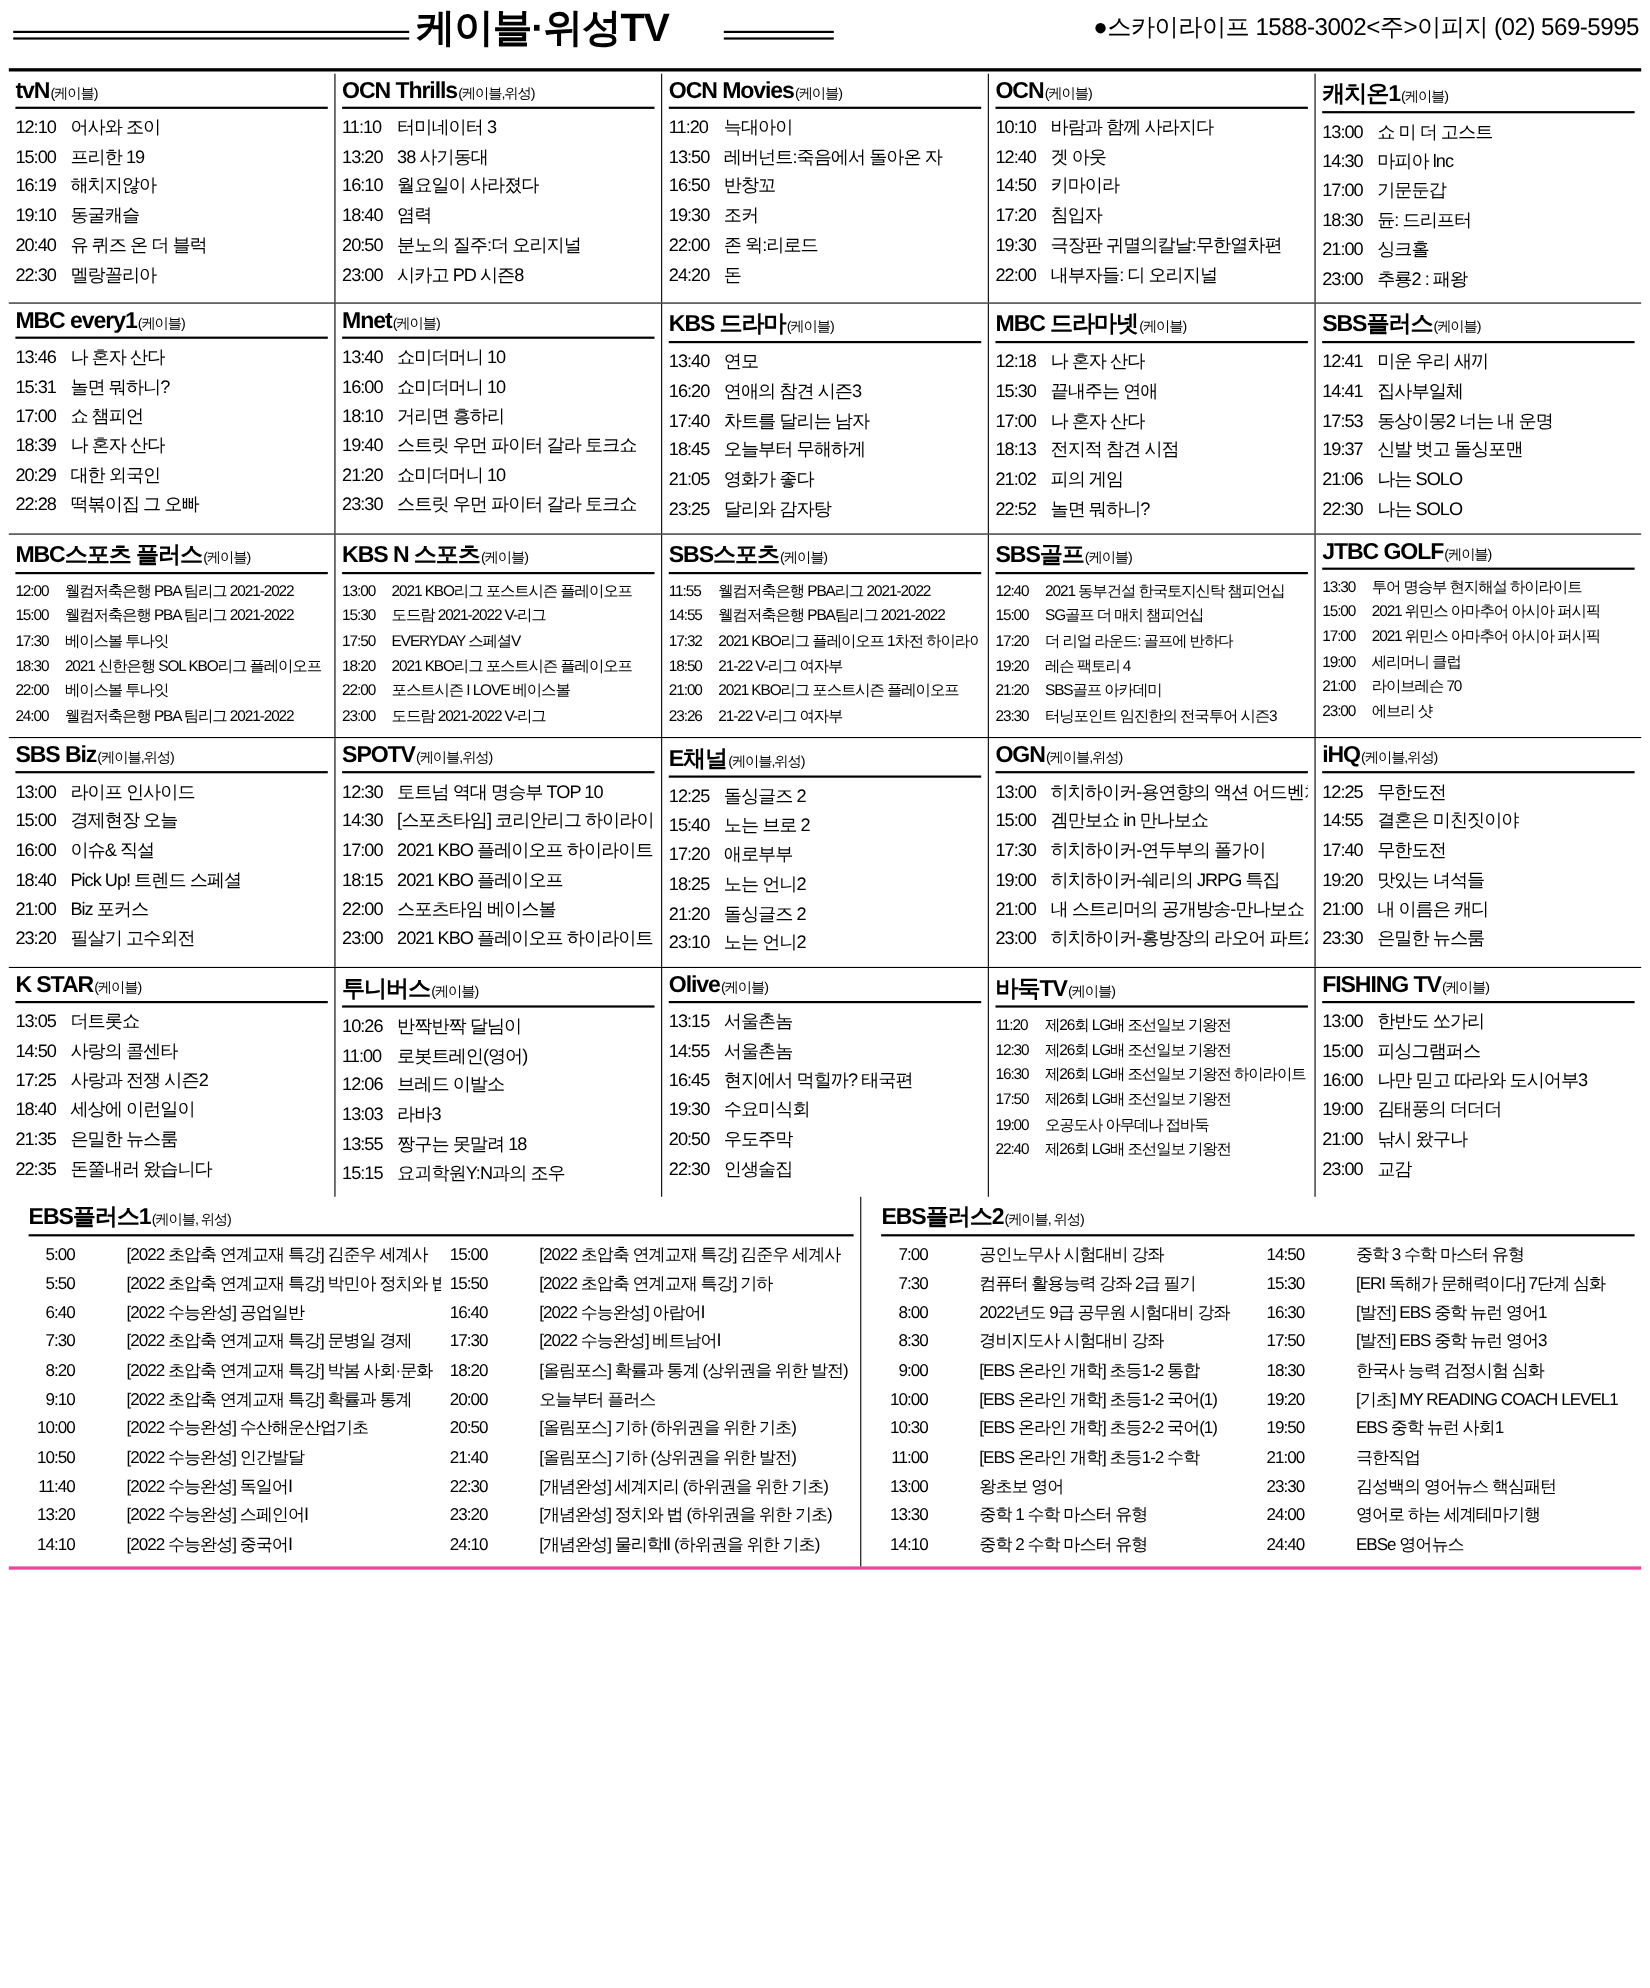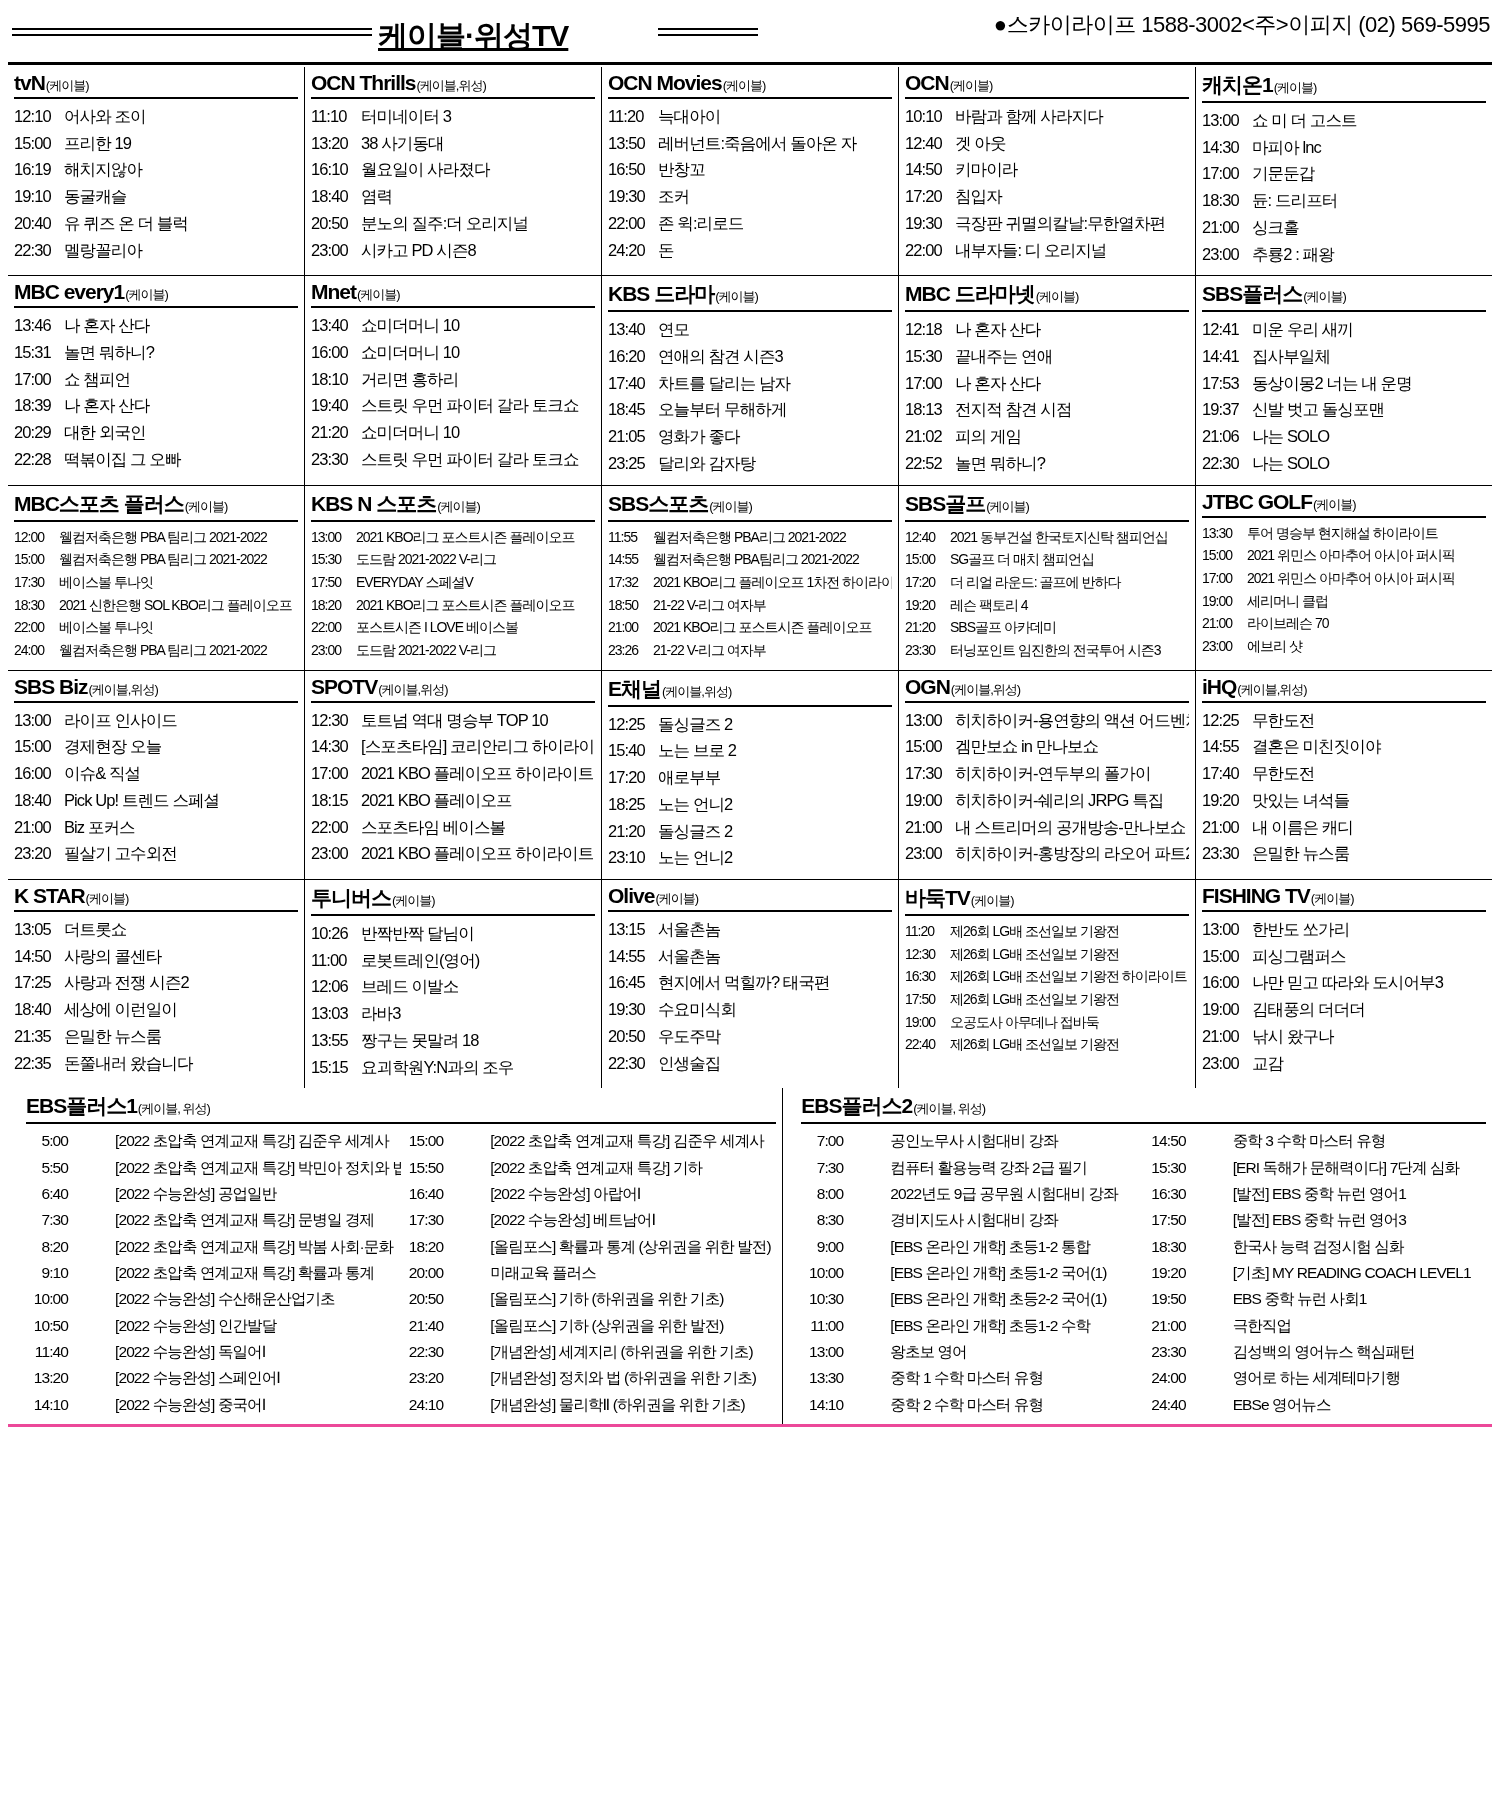--- a/index.html
+++ b/index.html
@@ -28,25 +28,24 @@
     top: 28px;
     height: 8px;
     border-top: 2px solid #000;
     border-bottom: 2px solid #000;
   }
   .mast-rule-left { left: 4px; width: 360px; }
   .mast-rule-right { left: 650px; width: 100px; }
   .mast-title {
     position: absolute;
     left: 370px;
-    top: 16px;
-    font-size: 30px;
+    top: 1px;
+    font-size: 36px;
     font-weight: bold;
     letter-spacing: -1px;
-    text-decoration: underline;
   }
   .mast-contact {
     position: absolute;
     right: 2px;
     top: 10px;
     font-size: 22px;
     font-weight: normal;
     letter-spacing: -0.5px;
     margin-left: 47px;
   }
@@ -992,21 +991,21 @@
               <div class="eprog">
                 <span class="t">17:30</span>
                 <span class="n">[2022 수능완성] 베트남어Ⅰ</span>
               </div>
               <div class="eprog">
                 <span class="t">18:20</span>
                 <span class="n">[올림포스] 확률과 통계 (상위권을 위한 발전)</span>
               </div>
               <div class="eprog">
                 <span class="t">20:00</span>
-                <span class="n">미래교육 플러스</span>
+                <span class="n">오늘부터 플러스</span>
               </div>
               <div class="eprog">
                 <span class="t">20:50</span>
                 <span class="n">[올림포스] 기하 (하위권을 위한 기초)</span>
               </div>
               <div class="eprog">
                 <span class="t">21:40</span>
                 <span class="n">[올림포스] 기하 (상위권을 위한 발전)</span>
               </div>
               <div class="eprog">

